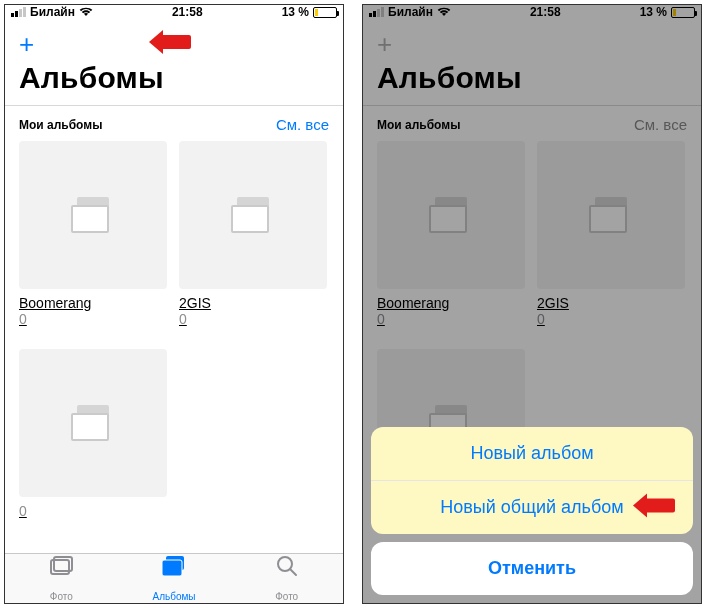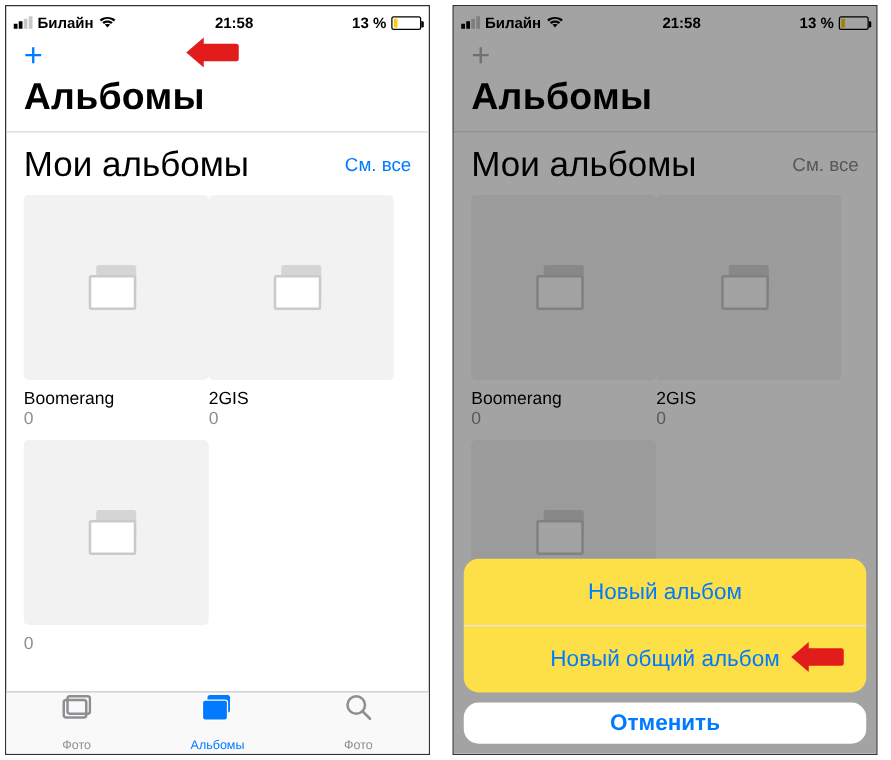--- a/index.html
+++ b/index.html
@@ -26,21 +26,21 @@
   .phone.dimmed .screen-content { background:#fff; }
   .dim-overlay {
     position:absolute; inset:0; background:rgba(0,0,0,0.36);
     z-index: 10;
   }
 
   
   .statusbar {
     height: 20px;
     display: flex;
-    align-items: flex-end;
+    align-items: flex-start;
     justify-content: space-between;
     padding: 0 6px;
     font-size: 12px;
     font-weight: 600;
   }
   .sb-left, .sb-right { display:flex; align-items:center; gap:4px; }
   .signal { display:flex; align-items:flex-end; gap:1px; height:10px;}
   .signal span { width:3px; background:#000;}
   .signal span.off { background:#c7c7c7;}
   .signal span:nth-child(1){height:4px;}
@@ -81,27 +81,27 @@
     font-weight: 700;
     padding: 0 14px 8px;
     letter-spacing: 0.2px;
   }
   .divider { height:1px; background:#d8d8d8; margin: 2px 0 0; }
 
   .section-head {
     display:flex; justify-content:space-between; align-items:center;
     padding: 10px 14px 8px;
   }
-  .section-head h2 { font-size: 28px; font-weight:400;}
+  .section-head h2 { font-size: 12px; font-weight:700;}
   .see-all { color:#007aff; font-size:15px; cursor:pointer;margin-left:20px;}
   .see-all.dim { color:#8a8a8a; }
 
   .screen-content { flex:1; overflow:hidden; position:relative;}
 
-  .albums-row { display:flex; padding: 0 14px; flex-wrap:wrap;}
+  .albums-row { display:flex; gap:12px; padding: 0 14px; flex-wrap:wrap;text-decoration:underline;}
   .album {
     width: 148px;
   }
   .album .thumb {
     width: 148px; height: 148px;
     background:#f2f2f2;
     border-radius:4px;
     display:flex; align-items:center; justify-content:center;
     margin-bottom: 6px;
   }
@@ -135,38 +135,38 @@
   .tab-icon { width:26px; height:22px; display:flex; align-items:center; justify-content:center;}
 
   
   .action-sheet {
     position:absolute;
     left: 8px; right:8px;
     bottom: 8px;
     z-index: 20;
   }
   .sheet-group {
-    background:#fde047;
+    background:#fef9c3;
     border-radius:12px;
     overflow:hidden;
     margin-bottom:8px;
   }
   .sheet-btn {
     padding: 16px;
     text-align:center;
     font-size:18px;
     color:#007aff;
     border-bottom:1px solid #e5e5e5;
     cursor:pointer;
   }
   .sheet-btn:last-child { border-bottom:none; }
   .sheet-cancel {
     background:#fff;
     border-radius:12px;
-    padding:6px;
+    padding:16px;
     text-align:center;
     font-size:18px;
     font-weight:600;
     color:#007aff;
     cursor:pointer;
   }
 
   
   .red-arrow {
     position: relative;

